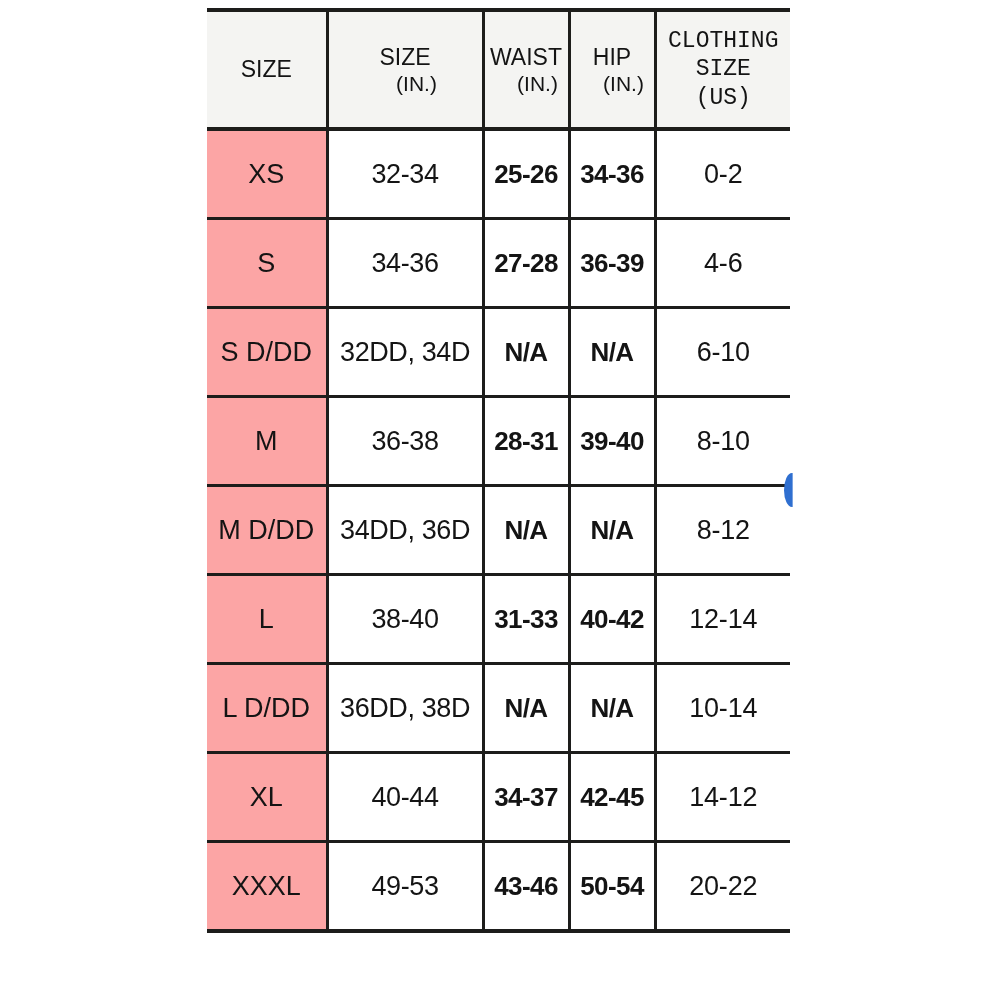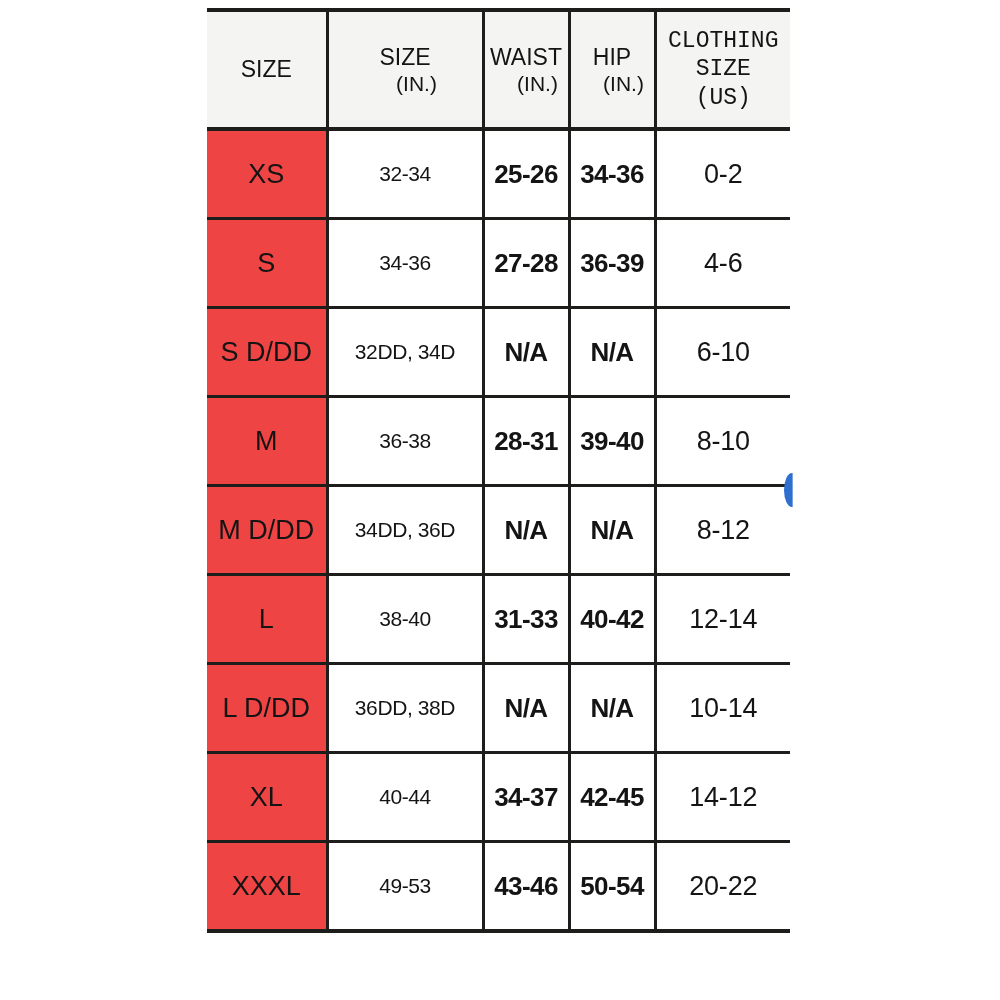--- a/index.html
+++ b/index.html
@@ -76,36 +76,36 @@
     text-align: center;
     vertical-align: middle;
     background: #ffffff;
     border-bottom: 3px solid #1d1d1b;
     border-left: 3px solid #1d1d1b;
     padding: 0 2px;
     white-space: nowrap;
     letter-spacing: -0.2px;
   }
   #size-chart tbody td.size-cell {
-    background: #ef4444;
+    background: #fca5a5;
     border-left: none;
     letter-spacing: 0;
   }
   #size-chart tbody tr:last-child td {
     border-bottom: 4px solid #1d1d1b;
   }
 
   
   #size-chart tbody td.narrow {
     font-size: 26px;
     letter-spacing: -0.6px;
     font-weight: bold;
   }
   #size-chart tbody td.bust-cell {
-    font-size: 21px;
+    font-size: 27px;
     letter-spacing: -0.4px;
   }
 
   
   #edge-artifact {
     position: absolute;
     left: 784px;
     top: 473px;
     width: 16px;
     height: 34px;

